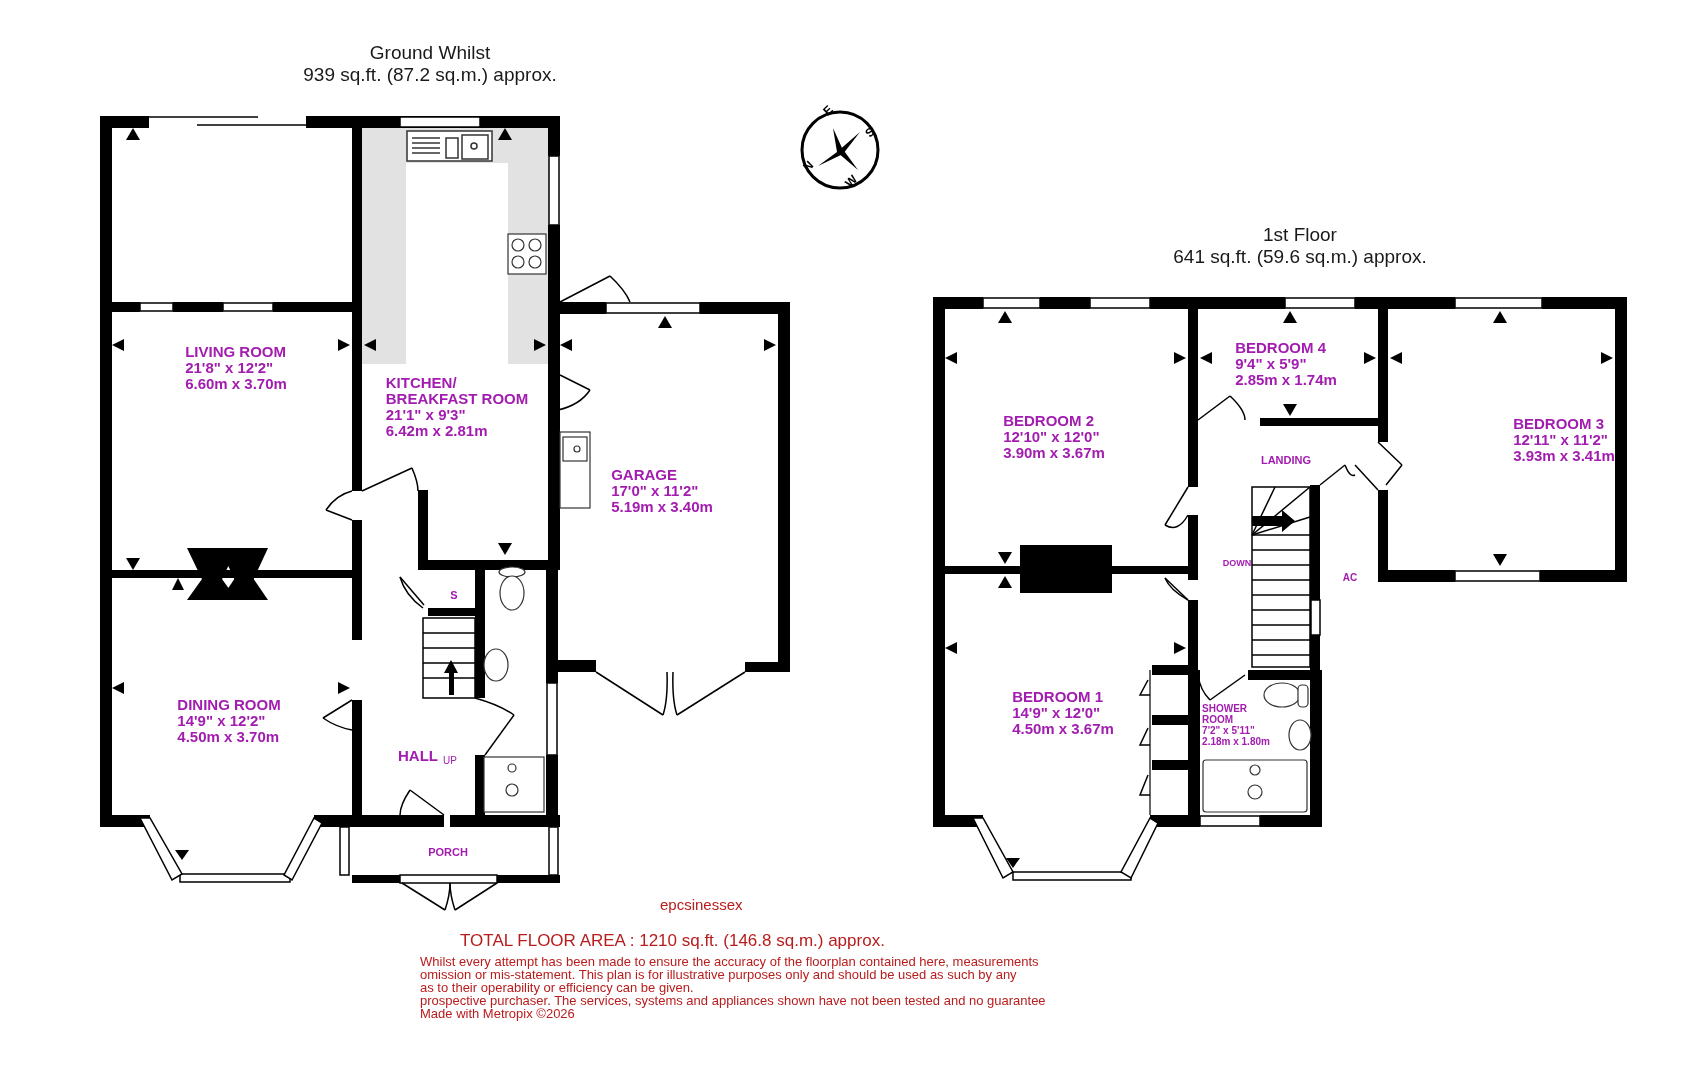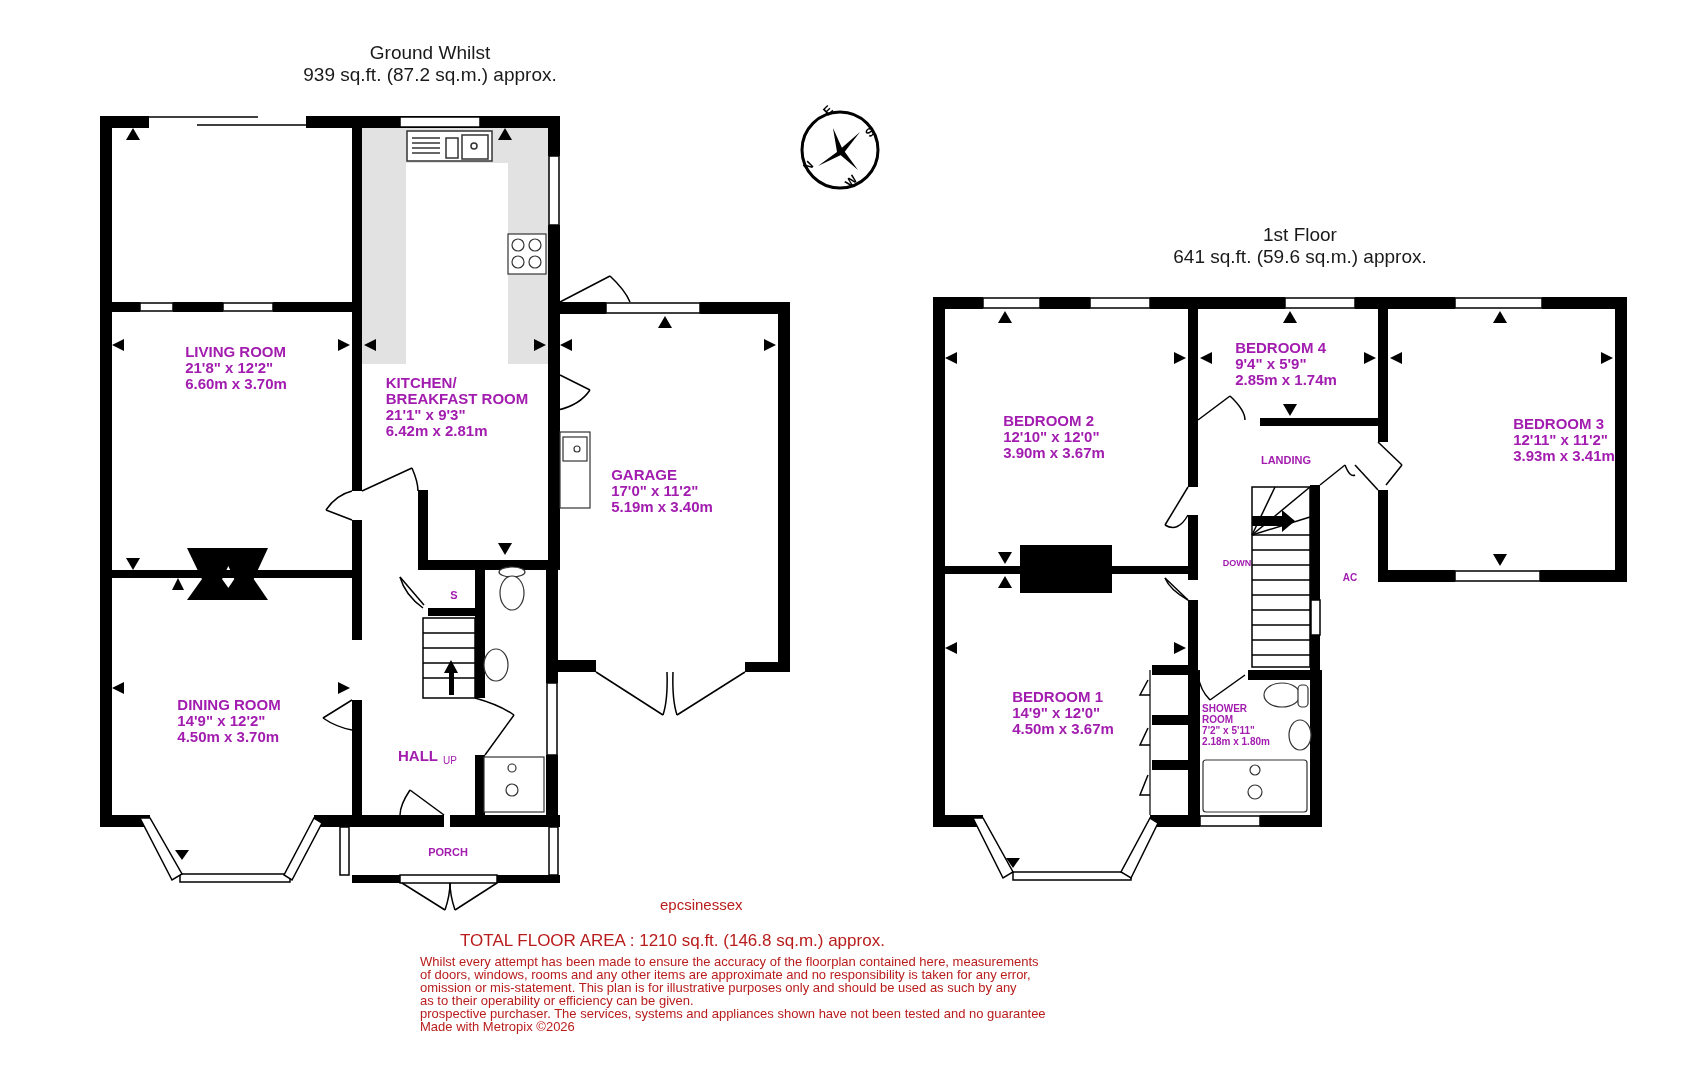--- a/index.html
+++ b/index.html
@@ -372,18 +372,17 @@
   <div>2.18m  x 1.80m</div>
 </div>
 <div class="room-label small" style="left:1286px; top:454px;">LANDING</div>
 <div class="room-label tiny" style="left:1237px; top:515px; font-size:9px;">DOWN</div>
 <div class="room-label tiny" style="left:1350px; top:530px;">AC</div>
 
 <div class="footer" style="left:660px; top:896px; width:200px; font-size:15px;">epcsinessex</div>
 <div class="footer total" style="left:460px; top:931px; width:600px;">TOTAL FLOOR AREA : 1210 sq.ft. (146.8 sq.m.) approx.</div>
 <div class="footer disclaimer" style="left:420px; top:955px; width:680px;">
   <div>Whilst every attempt has been made to ensure the accuracy of the floorplan contained here, measurements</div>
-  <div>of doors, windows, rooms and any other items are approximate and no responsibility is taken for any error,</div>
   <div>omission or mis-statement. This plan is for illustrative purposes only and should be used as such by any</div>
   <div>as to their operability or efficiency can be given.</div>
   <div>prospective purchaser. The services, systems and appliances shown have not been tested and no guarantee</div>
   <div>Made with Metropix ©2026</div>
 </div>
 
 </body></html>

